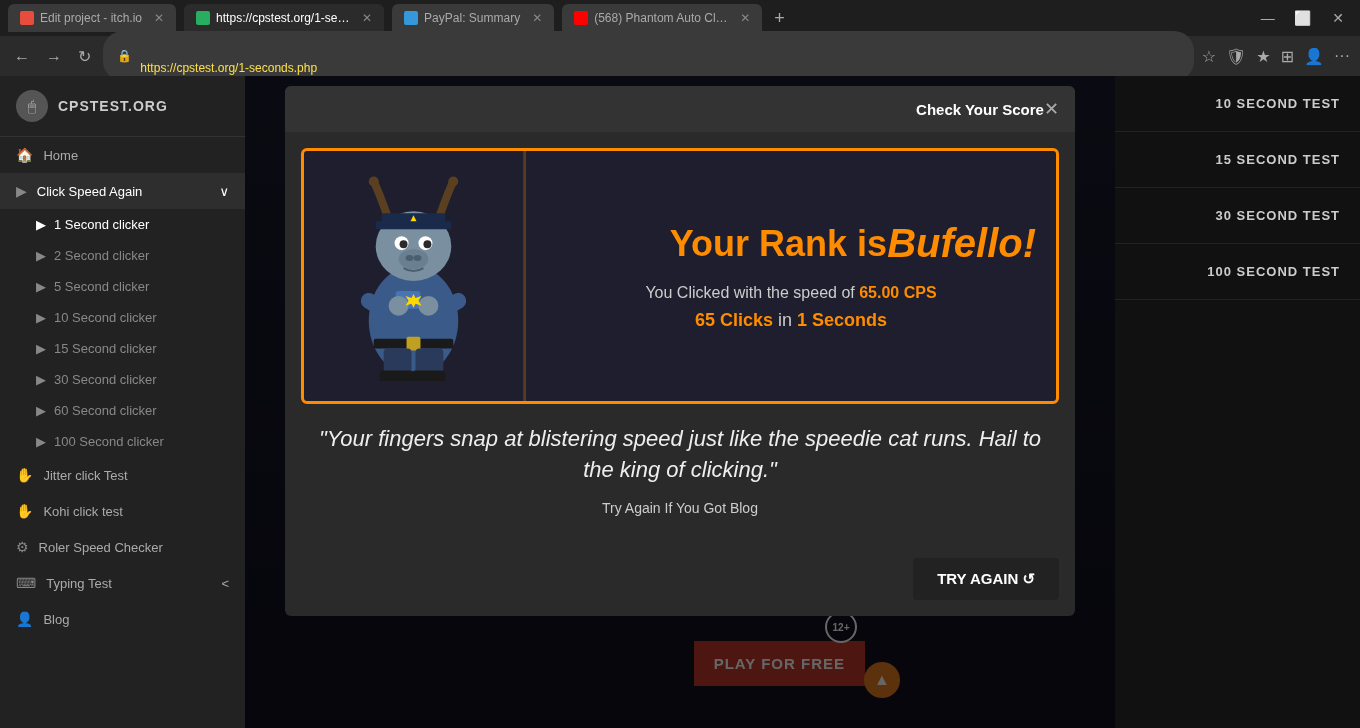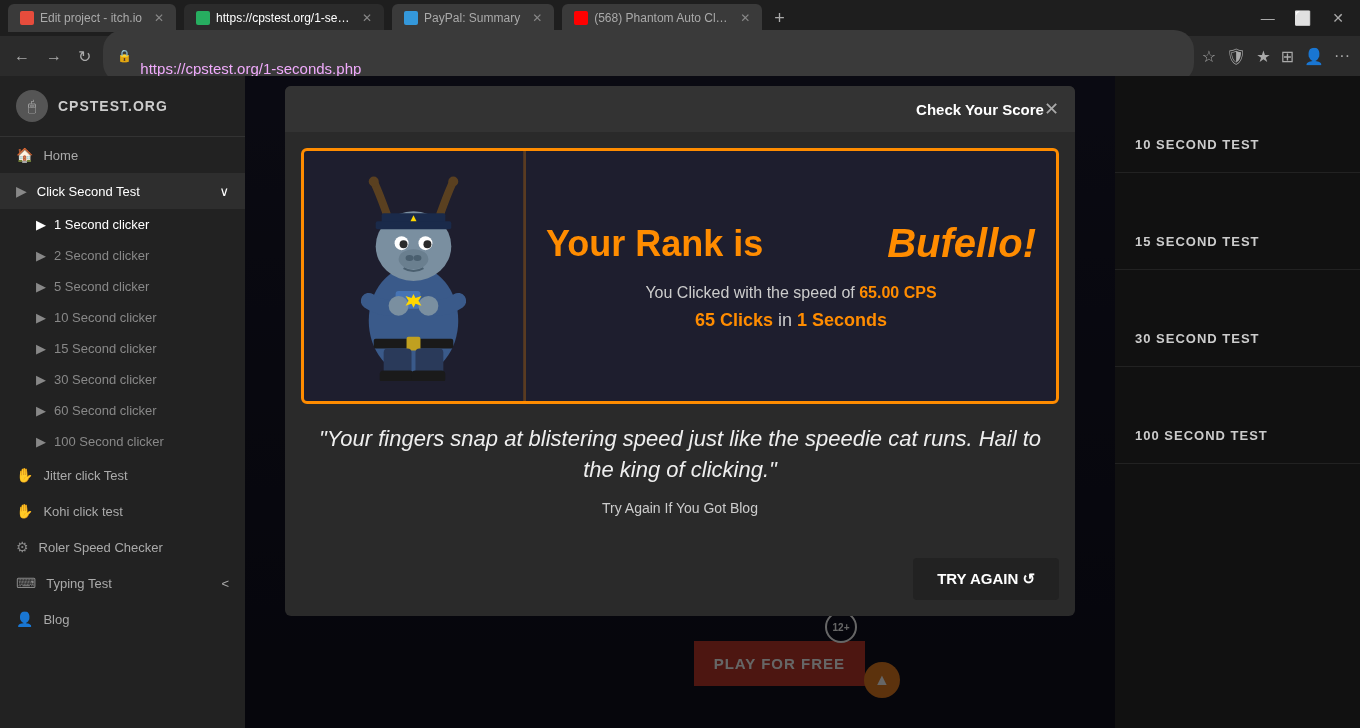--- a/index.html
+++ b/index.html
@@ -14,21 +14,21 @@
     .tab-favicon { width: 14px; height: 14px; border-radius: 2px; flex-shrink: 0; }
     .tab-favicon.red { background: #e74c3c; }
     .tab-favicon.green { background: #27ae60; }
     .tab-favicon.blue { background: #3498db; }
     .tab-favicon.yt { background: #ff0000; }
     .tab-close { margin-left: 6px; color: #888; cursor: pointer; font-size: 12px; }
     .tab-new { color: #aaa; font-size: 18px; margin-left: 4px; cursor: pointer; }
     .browser-controls { display: flex; align-items: center; height: 40px; background: #2b2b2b; padding: 0 10px; gap: 8px; }
     .nav-btn { color: #aaa; font-size: 16px; cursor: pointer; padding: 4px; }
     .address-bar { flex: 1; background: #3a3a3a; border: none; border-radius: 20px; padding: 6px 14px; color: #fff; font-size: 13px; display: flex; align-items: center; gap: 8px; }
-    .address-text { color: #f0abfc; font-size: 15px; margin-top: 24px; }
+    .address-text { color: #fde047; font-size: 12px; margin-top: 24px; }
     .browser-icons { display: flex; gap: 10px; color: #aaa; font-size: 16px; }
     .win-controls { display: flex; gap: 4px; margin-left: auto; }
     .win-btn { color: #aaa; padding: 4px 8px; font-size: 14px; cursor: pointer; }
 
     
     .main-layout { display: flex; height: calc(728px - 76px); }
 
     
     .sidebar { width: 245px; background: #222; flex-shrink: 0; overflow-y: auto; }
     .sidebar-logo { display: flex; align-items: center; gap: 10px; padding: 14px 16px; border-bottom: 1px solid #333; }
@@ -42,21 +42,21 @@
     .sidebar-sub { padding-left: 20px; }
     .sidebar-sub-item { display: flex; align-items: center; gap: 8px; padding: 8px 16px; cursor: pointer; font-size: 13px; color: #888; }
     .sidebar-sub-item.active { color: #fff; }
 
     
     .content { flex: 1; background: #1a1a2e; position: relative; overflow: hidden; }
     .content-bg { width: 100%; height: 100%; background: linear-gradient(180deg, #1a1a2e 0%, #0f0f1e 100%); position: relative; }
 
     
     .right-panel { width: 245px; background: #111; flex-shrink: 0; display: flex; flex-direction: column; }
-    .right-btn { display: flex; align-items: center; justify-content: flex-start; padding: 20px; font-size: 13px; font-weight: bold; color: #ccc; letter-spacing: 1px; border-bottom: 1px solid #222; cursor: pointer; text-align: center; margin-top: 41px; }
+    .right-btn { display: flex; align-items: center; justify-content: flex-end; padding: 20px; font-size: 13px; font-weight: bold; color: #ccc; letter-spacing: 1px; border-bottom: 1px solid #222; cursor: pointer; text-align: center; }
 
     
     .modal-overlay { position: absolute; top: 0; left: 0; right: 0; bottom: 0; background: rgba(0,0,0,0.6); display: flex; align-items: flex-start; justify-content: center; padding-top: 10px; z-index: 100; }
     .modal { background: #2a2a2a; border-radius: 6px; width: 790px; overflow: hidden; }
     .modal-header { display: flex; align-items: center; justify-content: flex-end; padding: 12px 16px; background: #333; }
     .modal-title { font-size: 15px; color: #fff; font-weight: bold; }
     .modal-close { color: #aaa; font-size: 18px; cursor: pointer; background: none; border: none; }
     .modal-body { padding: 16px; }
     .result-card { border: 3px solid #ff8c00; border-radius: 6px; display: flex; align-items: center; min-height: 250px; overflow: hidden; background: #1e1e2e; }
     .result-image { width: 220px; flex-shrink: 0; display: flex; align-items: center; justify-content: center; padding: 20px; border-right: 1px solid #ff8c0033; }
@@ -144,21 +144,21 @@
     </div>
 
     <div class="sidebar-item">
       <span class="sidebar-icon">🏠</span>
       <span>Home</span>
     </div>
 
     <div class="sidebar-item active has-arrow">
       <div class="sidebar-item-left">
         <span class="sidebar-icon">▶</span>
-        <span>Click Second Test</span>
+        <span>Click Speed Again</span>
       </div>
       <span>∨</span>
     </div>
 
     <div class="sidebar-sub">
       <div class="sidebar-sub-item active">
         <span>▶</span>
         <span>1 Second clicker</span>
       </div>
       <div class="sidebar-sub-item">
@@ -273,21 +273,21 @@
 
                   <rect x="56" y="200" width="34" height="12" rx="4" fill="#1a1a1a"></rect>
                   <rect x="88" y="200" width="34" height="12" rx="4" fill="#1a1a1a"></rect>
 
                   <polygon points="82,125 85,130 82,135 88,133 90,137 92,133 98,135 95,130 98,125 92,127 90,123 88,127" fill="#ffd700"></polygon>
                 </svg>
               </div>
 
               <div style="width:2px;background:#ff8c0044;align-self:stretch;"></div>
               <div class="result-info">
-                <div style="display:flex;align-items:center;justify-content:space-between;gap:10px;flex-wrap:wrap;">
+                <div style="display:flex;align-items:center;justify-content:flex-end;flex-wrap:wrap;">
                   <span class="result-rank-text" style="font-size:36px;">Your Rank is</span>
                   <span class="result-rank-text result-rank-italic" style="font-size:40px;">Bufello!</span>
                 </div>
                 <div class="result-speed">
                   <span>You Clicked with the speed of</span>
                   <strong>65.00 CPS</strong>
                 </div>
                 <div class="result-clicks">
                   <span>65 Clicks</span>
                   <span style="color:#ccc;font-weight:normal;">in</span>

